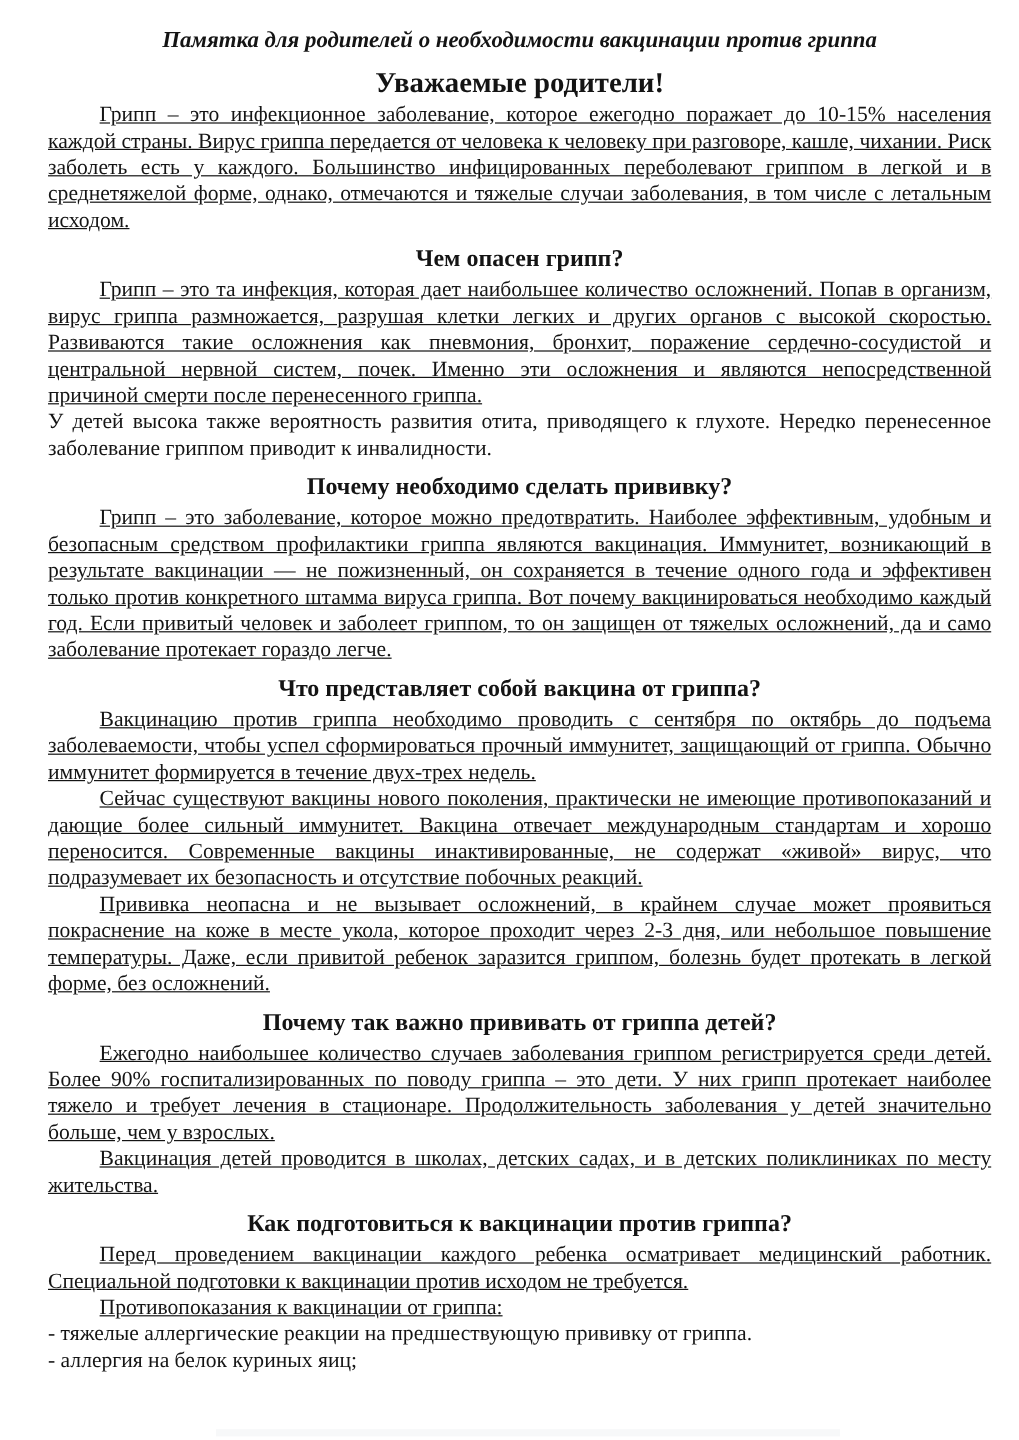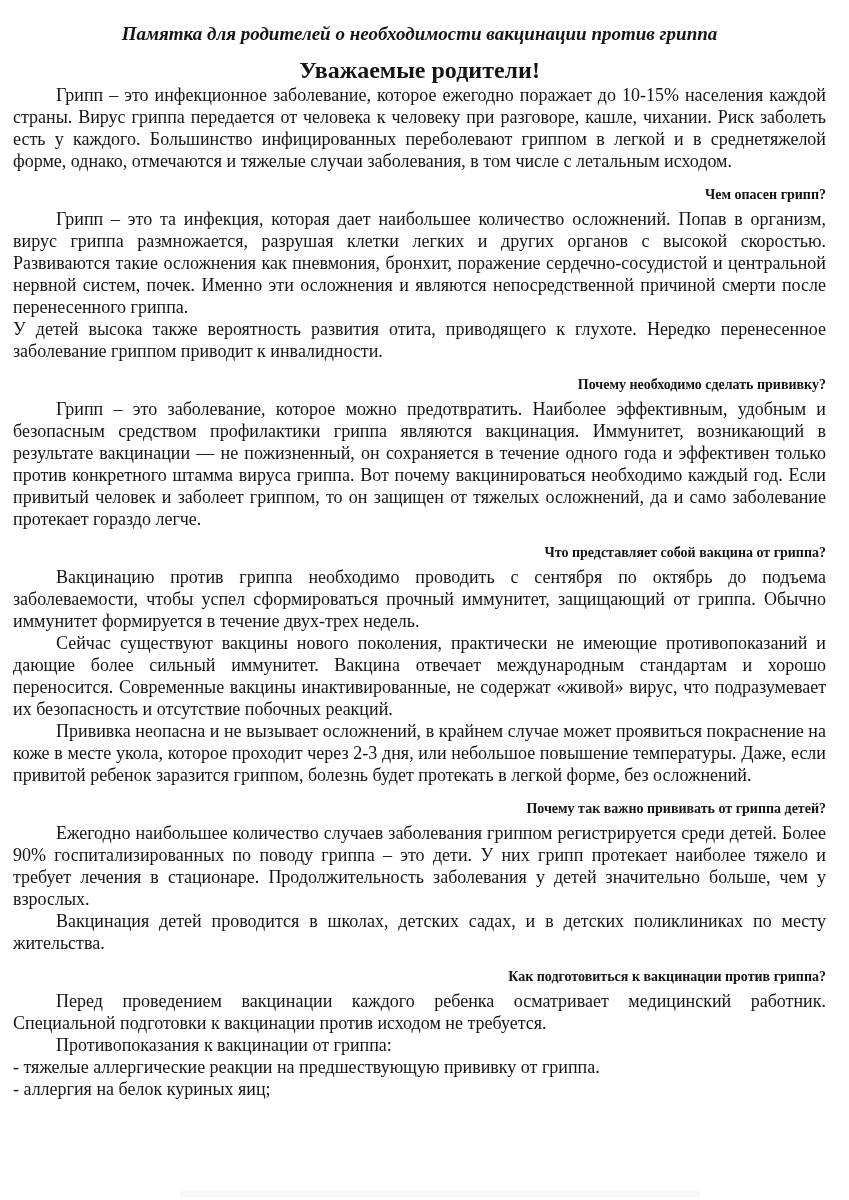--- a/index.html
+++ b/index.html
@@ -6,21 +6,21 @@
     margin: 0;
     padding: 0;
     background: #ffffff;
   }
   .page {
     position: relative;
     box-sizing: border-box;
     width: 849px;
     height: 1200px;
     margin: 0 auto;
-    padding: 20px 23px 0 13px;
+    padding: 20px 23px 0 40px;
     background: #ffffff;
     color: #141414;
     font-family: "Liberation Serif", serif;
     font-size: 18px;
     line-height: 22px;
     overflow: hidden;
   }
   .doc-title {
     margin: 2px 0 12px 0;
     text-align: center;
@@ -35,27 +35,28 @@
     font-weight: bold;
     font-size: 24px;
     line-height: 24px;
   }
   p {
     margin: 0;
     text-align: justify;
   }
   p.indent {
     text-indent: 43px;
+    text-decoration: underline;
   }
   h2.section-heading {
     margin: 11px 0 2px 0;
-    font-size: 14px;
+    font-size: 20px;
     font-weight: bold;
     line-height: 23px;
-    text-align: right;
+    text-align: center;
   }
   .scan-artifact {
     position: absolute;
     left: 180px;
     bottom: 3px;
     width: 520px;
     height: 6px;
     background: #f7f8f9;
   }
 </style>

